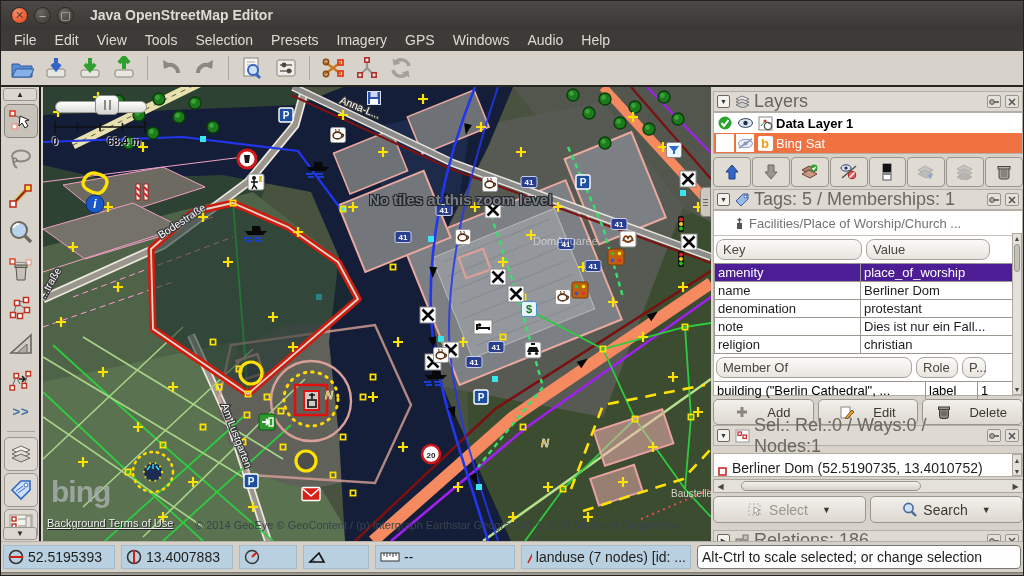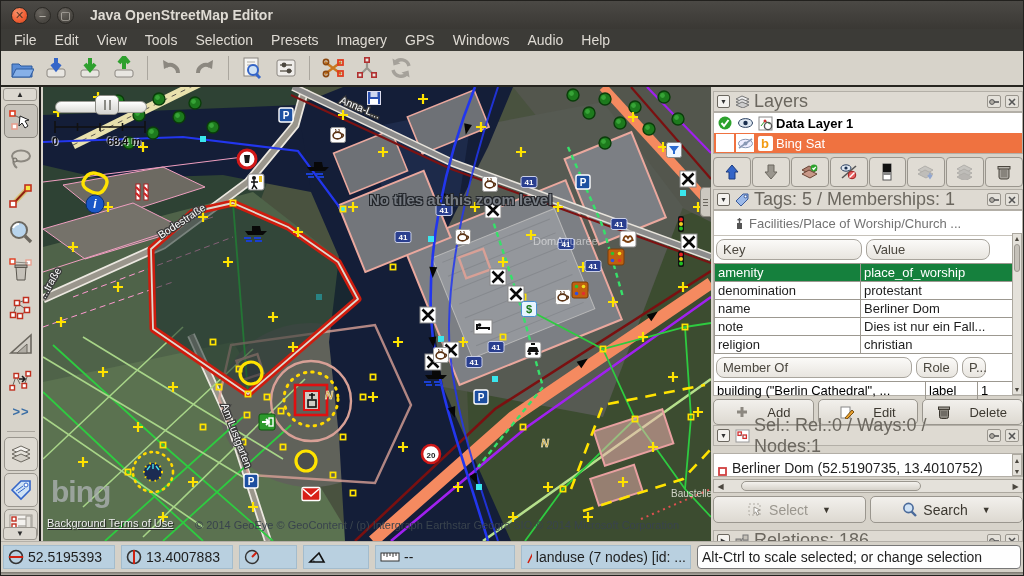--- a/index.html
+++ b/index.html
@@ -76,21 +76,21 @@
   .laytools{position:absolute;left:2px;height:30px;width:310px;display:flex;gap:1px;}
   .laybtn{flex:1;background:#e0dcd4;border:1px solid #9a968e;border-radius:4px;
      display:flex;align-items:center;justify-content:center;}
   .preset-row{height:25px;display:flex;align-items:center;gap:4px;font-size:13px;color:#737373;
      padding:0 20px;border-bottom:1px solid #c6c2ba;}
   .kvhead{display:flex;gap:4px;padding:3px 2px;}
   .kvhead .col{background:linear-gradient(#fbfaf8,#e8e5df);border:1px solid #a9a59d;border-radius:8px;
      font-size:13px;color:#4b473f;padding:2px 6px;}
   .tagtable{border-collapse:collapse;width:100%;font-size:13px;color:#1d1d1d;}
   .tagtable td{border:1px solid #9c9890;height:18px;padding:0 3px;white-space:nowrap;overflow:hidden;max-width:150px;}
-  .tagtable tr.sel td{background:#15803d;color:#fff;}
+  .tagtable tr.sel td{background:#4c1d95;color:#fff;}
   .memrow{display:flex;font-size:13px;border-top:1px solid #9c9890;}
   .memrow div{padding:1px 3px;border-right:1px solid #9c9890;white-space:nowrap;overflow:hidden;}
   .btnrow{position:absolute;left:2px;width:310px;display:flex;gap:4px;}
   .pbtn{flex:1;height:26px;background:linear-gradient(#f2f0ec,#ddd9d1);border:1px solid #9a968e;
      border-radius:5px;font-size:13px;color:#3c3830;display:flex;align-items:center;justify-content:center;gap:19px;}
   .vscroll{position:absolute;width:10px;background:#e4e1da;border:1px solid #aca89f;}
   .vscroll .thumb{position:absolute;left:1px;width:6px;background:#c5c1b9;border:1px solid #9a968e;border-radius:3px;}
   .arrowglyph{font-size:7px;color:#4b473f;text-align:center;line-height:9px;display:block;}
   .sel-item{height:22px;display:flex;align-items:flex-end;gap:5px;font-size:14px;color:#1d1d1d;padding-left:4px;}
   .hscroll{position:absolute;left:2px;width:310px;height:14px;background:#e4e1da;border:1px solid #aca89f;
@@ -951,26 +951,26 @@
         <div class="col" style="width:146px">Key</div>
         <div class="col" style="width:124px">Value</div>
       </div>
       <table class="tagtable">
         <tbody>
             <tr class="sel">
           <td style="width:146px">amenity</td>
               <td>place_of_worship</td>
             </tr>
         <tr>
+          <td>name</td>
+              <td>Berliner Dom</td>
+            </tr>
+        <tr>
           <td>denomination</td>
               <td>protestant</td>
-            </tr>
-        <tr>
-          <td>name</td>
-              <td>Berliner Dom</td>
             </tr>
         <tr>
           <td>note</td>
               <td>Dies ist nur ein Fall...</td>
             </tr>
         <tr>
           <td>religion</td>
               <td>christian</td>
             </tr>
       </tbody>

